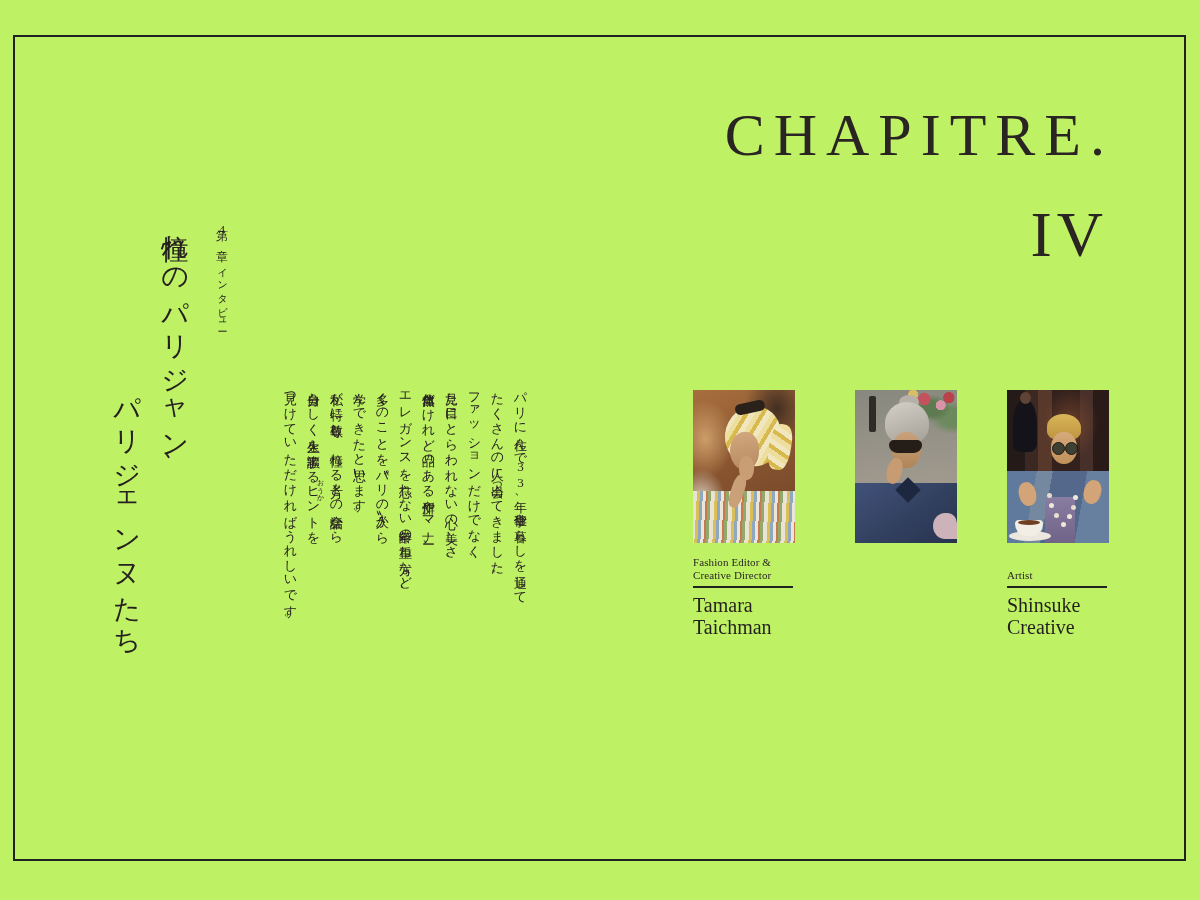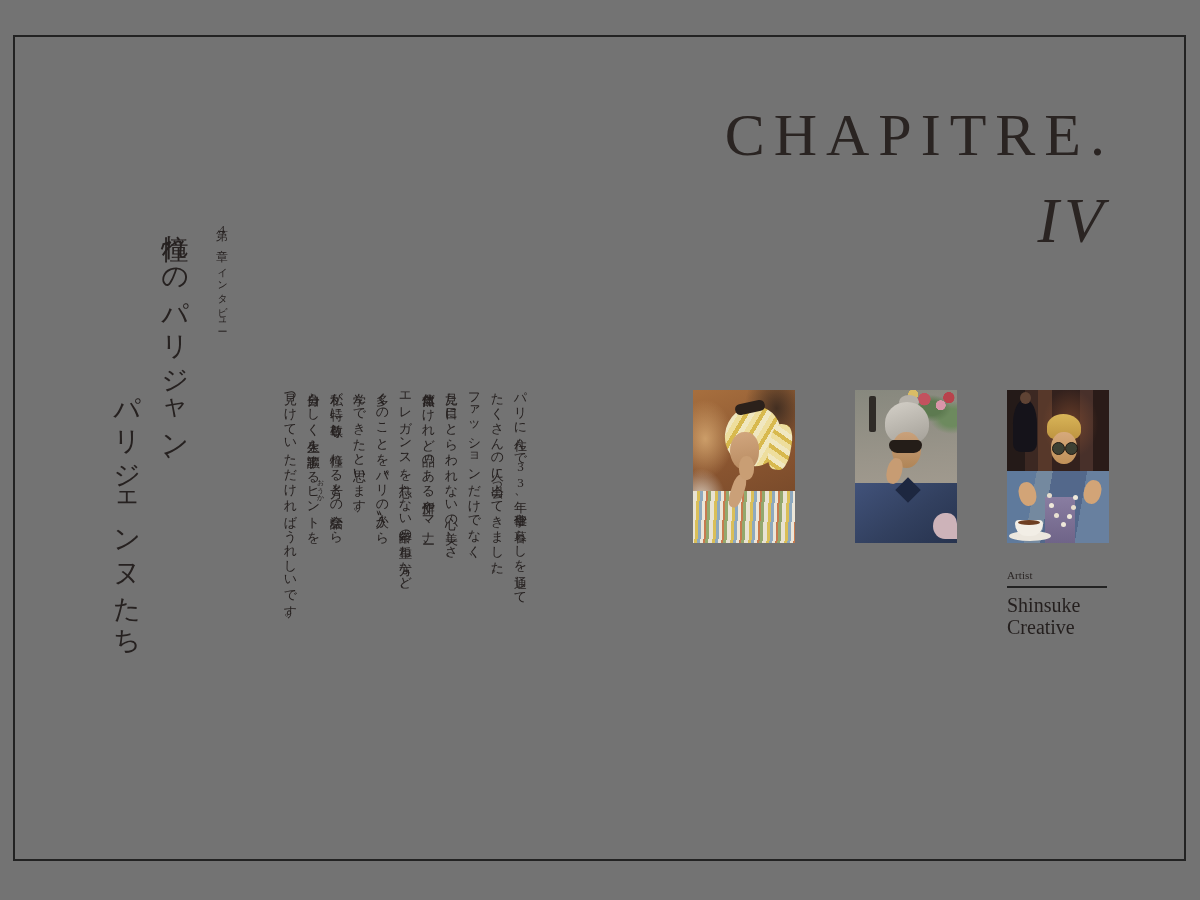--- a/index.html
+++ b/index.html
@@ -1,25 +1,25 @@
 <!DOCTYPE html>
 <html><head>
 <meta charset="utf-8">
 <style>
   html,body{margin:0;padding:0;background:#e8e8e8;}
-  .page{position:relative;width:1200px;height:900px;background:#737373;overflow:hidden;
+  .page{position:relative;width:1200px;height:900px;background:#bef264;overflow:hidden;
         font-family:"Liberation Serif",serif;color:#262120;}
   .frame{position:absolute;left:13px;top:35px;width:1173px;height:826px;
          border:2px solid #222;box-sizing:border-box;}
 
   
   .chapitre{position:absolute;top:101px;right:86px;margin:0;font-size:60px;font-weight:400;
             letter-spacing:9px;white-space:nowrap;color:#2a2422;}
-  .chapnum{position:absolute;top:184px;right:92px;font-size:64px;letter-spacing:5px;
-           white-space:nowrap;color:#2a2422;font-style:italic;}
+  .chapnum{position:absolute;top:198px;right:92px;font-size:64px;letter-spacing:5px;
+           white-space:nowrap;color:#2a2422;}
 
   
   .v{writing-mode:vertical-rl;text-orientation:upright;}
   .jp-label{position:absolute;top:220px;left:212px;font-size:12px;letter-spacing:3px;line-height:20px;}
   .jp-label .sub{font-size:10px;letter-spacing:1.5px;margin-top:18px;display:inline;}
   .jp-title{font-size:27px;letter-spacing:2.5px;line-height:1;}
   .jp-title1{position:absolute;top:214px;left:161px;}
   .jp-title2{position:absolute;top:378px;left:113px;}
   .jp-body{position:absolute;top:383px;right:668px;height:264px;font-size:13px;
            letter-spacing:0.4px;}
@@ -140,20 +140,31 @@
   <figure class="card card1" style="margin:0">
     <div class="photo photo1" aria-label="Woman wearing a yellow striped headscarf and striped shirt, chin resting on her hand, in a warm cafe">
       <div class="p1-scarf"></div>
       <div class="p1-shades"></div>
       <div class="p1-face"></div>
       <div class="p1-scarftail"></div>
       <div class="p1-shirt"></div>
       <div class="p1-arm"></div>
       <div class="p1-hand"></div>
     </div>
+    <figcaption>
+      <div class="role">
+          <span>Fashion Editor &amp;</span>
+          <span>Creative Director</span>
+        </div>
+      <div class="caption-rule"></div>
+      <div class="name">
+          <span>Tamara</span>
+          <span>Taichman</span>
+        </div>
+    </figcaption>
   </figure>
 
   <figure class="card card2" style="margin:0">
     <div class="photo photo2" aria-label="Grey-haired woman in dark sunglasses and a navy shirt with her hand on her cheek, flowers behind her">
       <div class="p2-candle"></div>
       <div class="p2-bun"></div>
       <div class="p2-hair"></div>
       <div class="p2-face"></div>
       <div class="p2-shades"></div>
       <div class="p2-shirt"></div>

